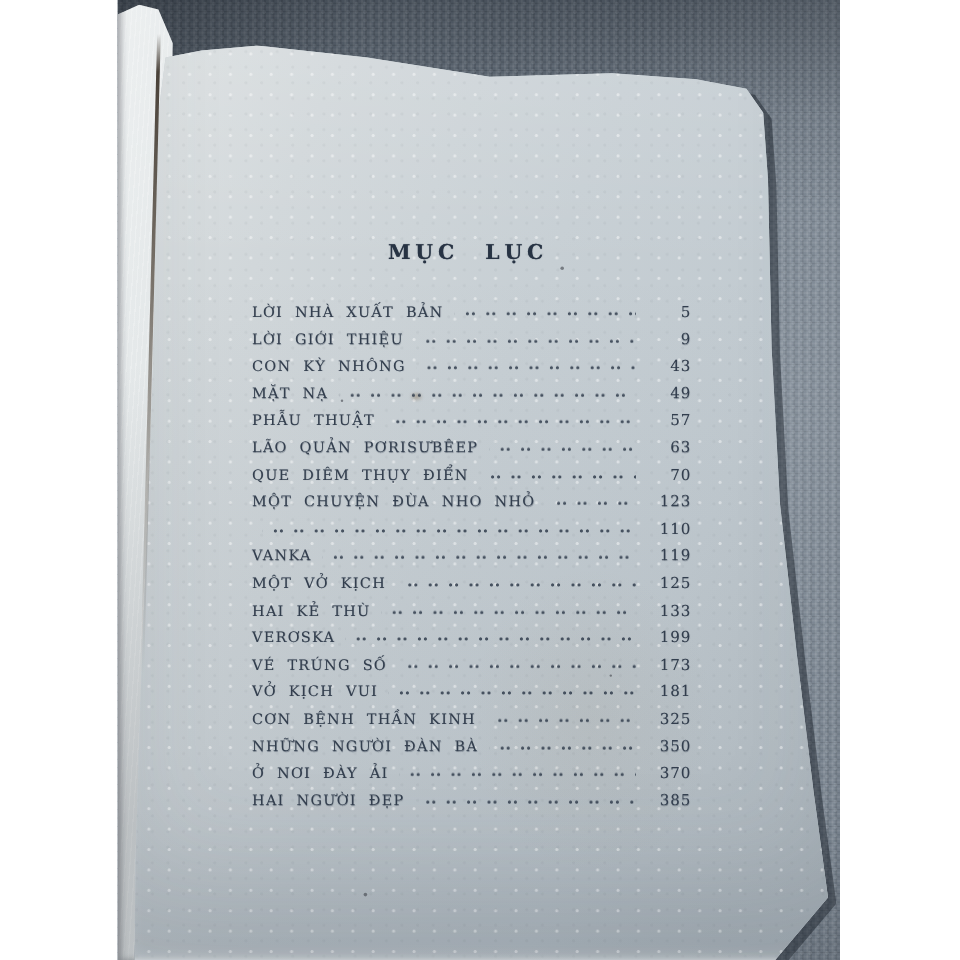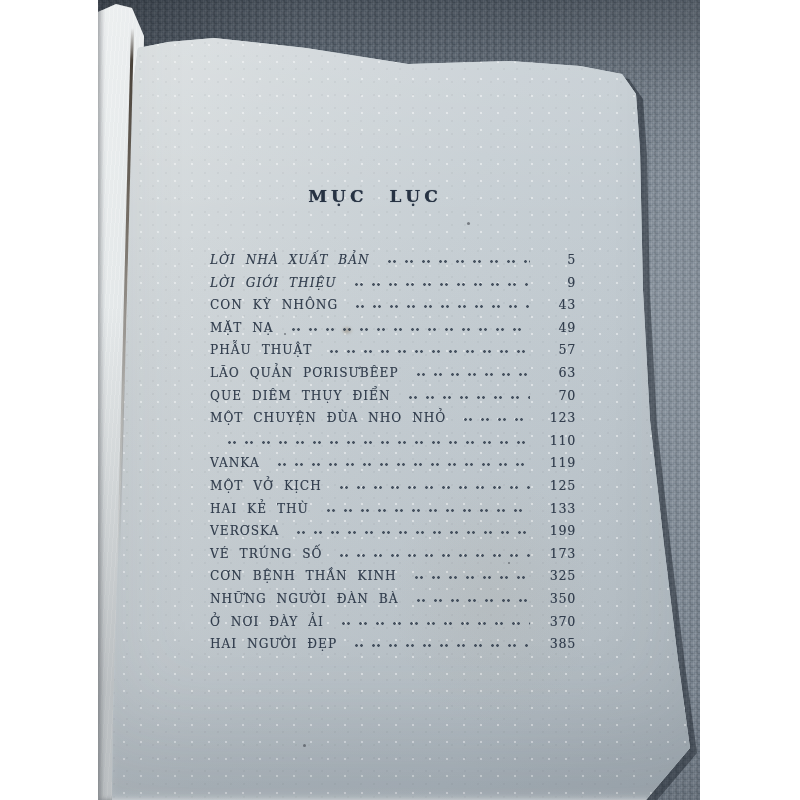--- a/index.html
+++ b/index.html
@@ -103,41 +103,41 @@
   }
   .speck { width: 3px; height: 3px; border-radius: 50%; background: rgba(52,56,64,.55); }
   .speck-1 { left: 369px; top: 222px; }
   .speck-2 { left: 186px; top: 333px; width: 2px; height: 2px; }
   .speck-3 { left: 410px; top: 562px; width: 2px; height: 2px; }
   .speck-4 { left: 205px; top: 744px; }
   
   .title {
     position: absolute; z-index: 6;
     left: 187px; top: 186px; width: 180px;
-    margin: 0;
+    margin: 15px;
     text-align: center;
     font-size: 17px; font-weight: 700;
     letter-spacing: 4px; word-spacing: 12px;
     color: rgba(38,50,66,.95);
     text-shadow: 0 0 .7px rgba(38,50,66,.85);
     white-space: nowrap;
   }
   .toc {
     position: absolute; z-index: 6;
     left: 112px; top: 252px; width: 366px;
   }
   .toc-row {
     display: flex; align-items: baseline;
     height: 22.6px;
     font-size: 12px;
     letter-spacing: 1.1px; word-spacing: 5px;
     color: rgba(44,56,72,.93);
     text-shadow: .3px .3px .6px rgba(44,56,72,.45);
   }
-  .toc-row:nth-child(-n+2) .label { font-style: italic; }
+  .toc-row:nth-child(-n+2) .label { }
   .label { white-space: nowrap; }
   .leader {
     flex: 1;
     height: 5px;
     margin: 0 8px 0 9px;
     position: relative; top: -1px;
     background-image:
       radial-gradient(circle, rgba(44,56,72,.82) 1.1px, transparent 1.6px),
       radial-gradient(circle, rgba(44,56,72,.82) 1.1px, transparent 1.6px);
     background-size: 17px 5px, 17px 5px;
@@ -245,20 +245,25 @@
     <span class="leader"></span>
     <span class="pagenum">199</span>
   </div>
 
   <div class="toc-row">
     <span class="label">VÉ TRÚNG SỐ</span>
     <span class="leader"></span>
     <span class="pagenum">173</span>
   </div>
 
+  <div class="toc-row">
+    <span class="label">VỞ KỊCH VUI</span>
+    <span class="leader"></span>
+    <span class="pagenum">181</span>
+  </div>
 
 
   <div class="toc-row">
     <span class="label">CƠN BỆNH THẦN KINH</span>
     <span class="leader"></span>
     <span class="pagenum">325</span>
   </div>
 
   <div class="toc-row">
     <span class="label">NHỮNG NGƯỜI ĐÀN BÀ</span>

